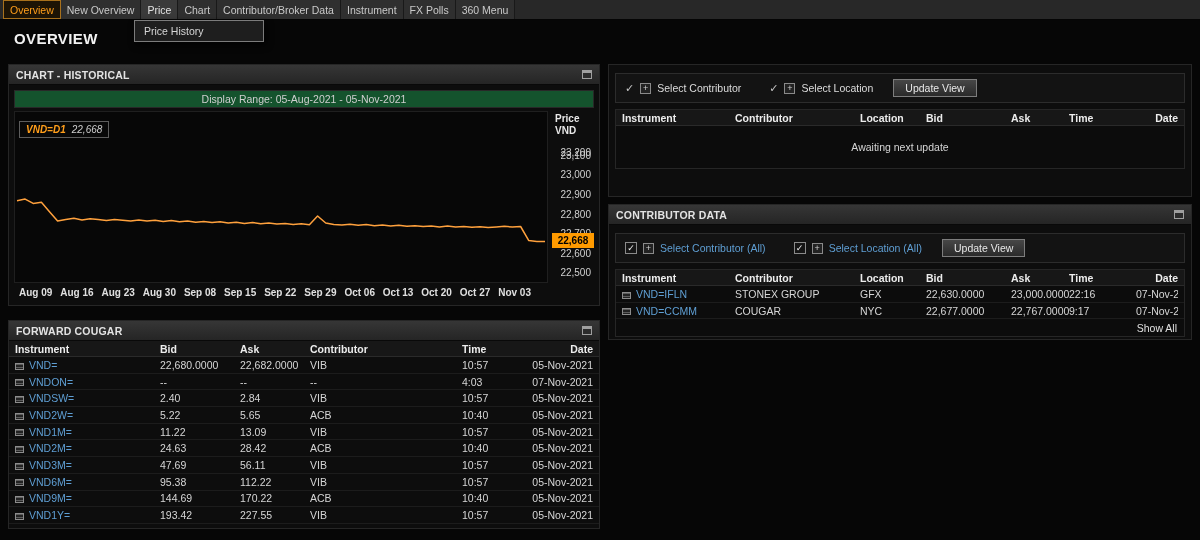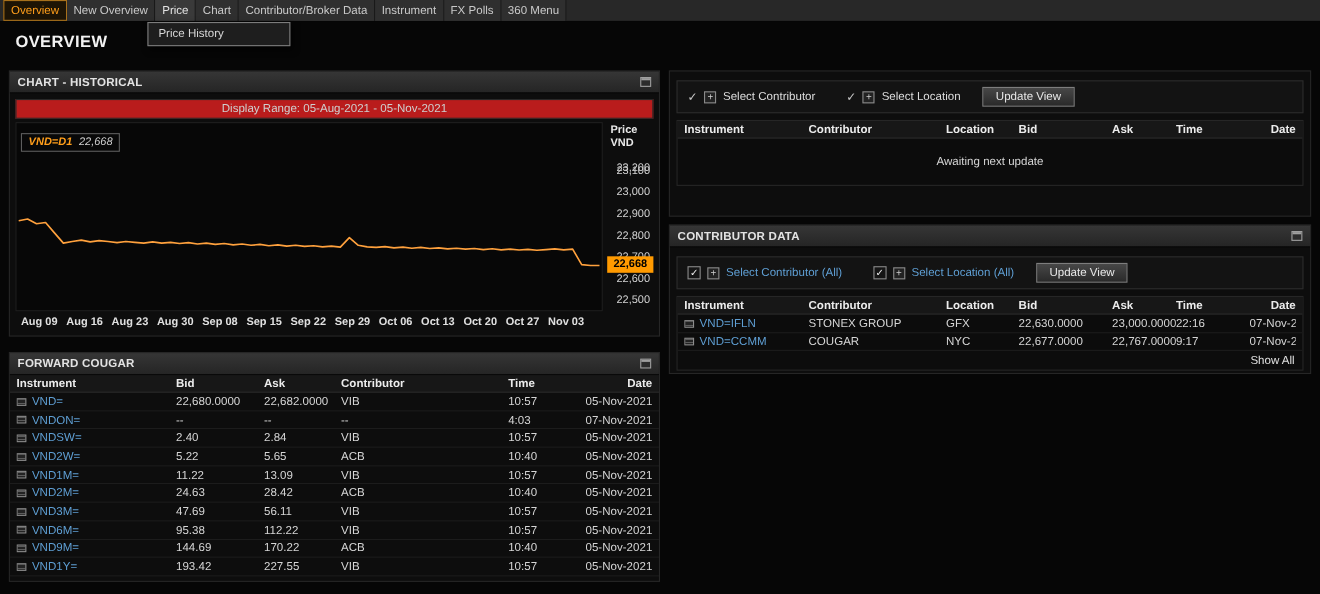--- a/index.html
+++ b/index.html
@@ -31,21 +31,21 @@
   .panel-title { font-size:10.5px; font-weight:bold; color:#e3e3e3; letter-spacing:.2px; }
   .winicon { width:10px; height:9px; border:1px solid #9f9f9f; background:#2c2c2c; }
   .winicon::before { content:''; display:block; height:2px; background:#9f9f9f; }
 
   #chart-panel   { left:8px;   top:64px;  width:592px; height:242px; }
   #forward-panel { left:8px;   top:320px; width:592px; height:209px; }
   #broker-panel  { left:608px; top:64px;  width:584px; height:133px; }
   #contrib-panel { left:608px; top:204px; width:584px; height:136px; }
 
   
-  .display-range { margin:5px 5px 0 5px; height:18px; background:#b91c1c; border:1px solid #282828;
+  .display-range { margin:5px 5px 0 5px; height:18px; background:#14532d; border:1px solid #282828;
                    color:#cfcfcf; font-size:10.5px; display:flex; align-items:center; justify-content:center; }
   .chart-area { position:absolute; left:5px; top:46px; right:5px; height:192px; }
   .plot { position:absolute; left:0; top:0; right:46px; height:172px; background:#070707; border:1px solid #1f1f1f;font-style:italic; }
   .plot svg { position:absolute; left:0; top:0; }
   .legend-box { position:absolute; left:4px; top:9px; border:1px solid #5d5d5d; background:rgba(8,8,8,.85);
                 padding:2px 6px; font-size:10px; display:flex; gap:6px; align-items:center; }
   .legend-sym { color:#ff9e1b; font-weight:bold; }
   .legend-val { color:#cfcfcf; }
   .price-axis { position:absolute; right:0; top:0; width:44px; height:172px; }
   .axis-hdr { position:absolute; left:5px; font-size:10px; font-weight:bold; color:#e8e8e8; }

